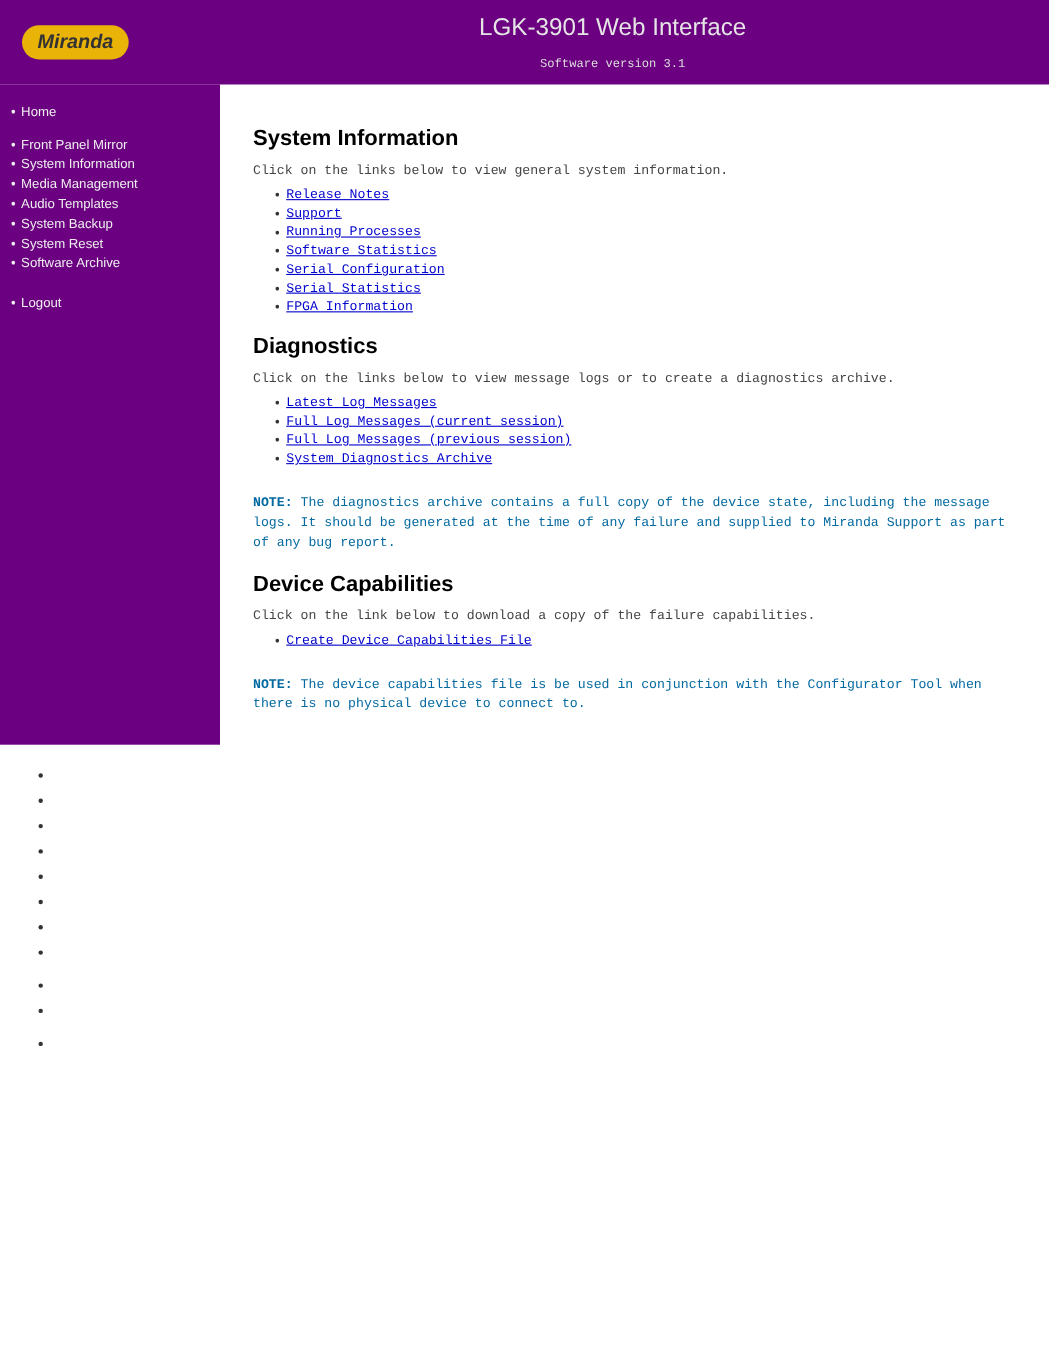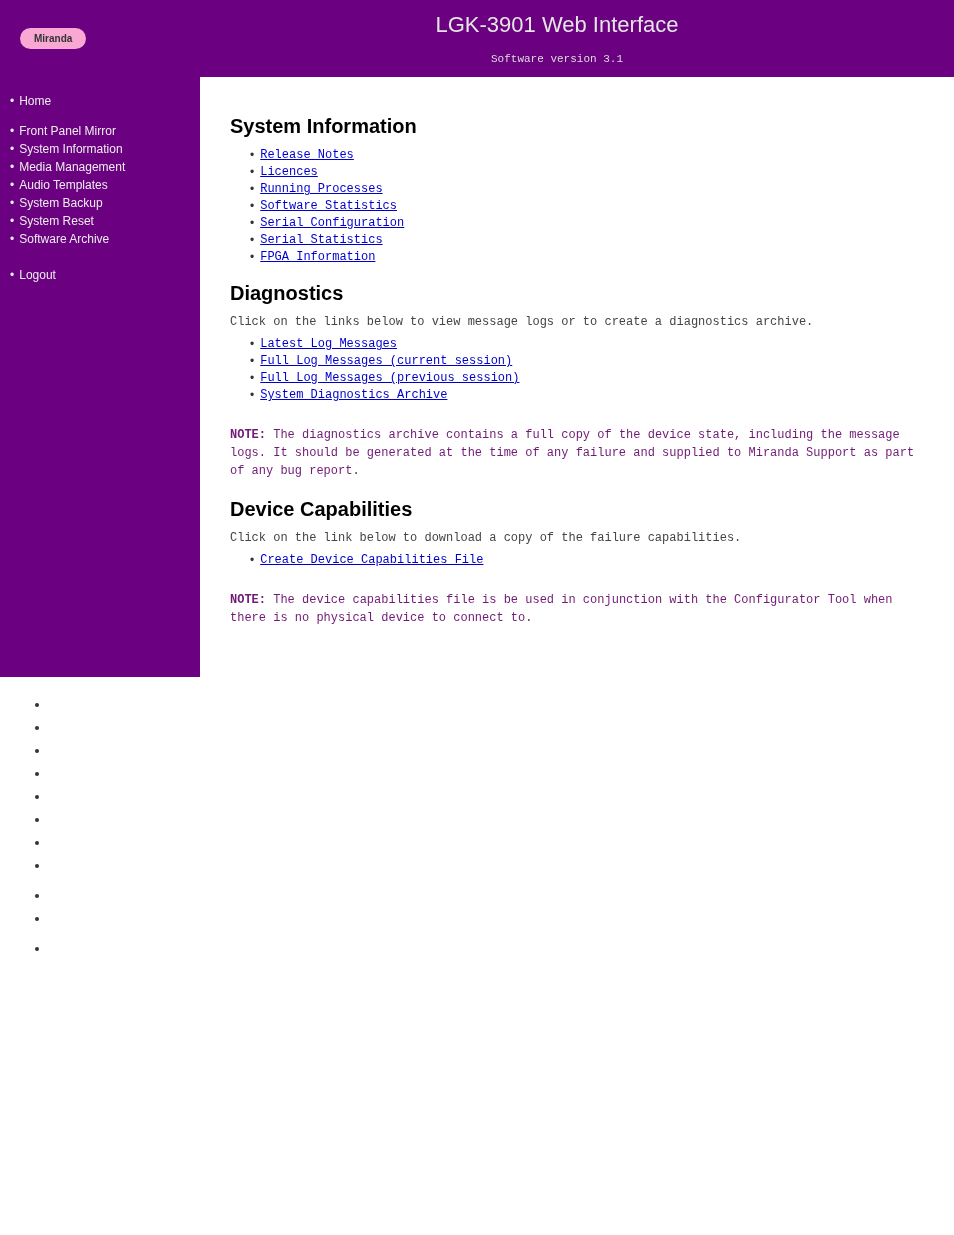--- a/index.html
+++ b/index.html
@@ -37,25 +37,26 @@
       text-decoration: none;
     }
     .bullet {
       margin-right: 5px;
       color: #eee;
     }
     .sidebar-home {
       margin-bottom: 12px;
     }
     .miranda-logo {
-      background: #f9a8d4;
+      background: #eab308;
       border-radius: 20px;
       padding: 5px 14px;
-      font-size: 10px;
+      font-size: 18px;
       font-weight: bold;
+      font-style: italic;
       color: #333;
       display: inline-block;
     }
 
     
     .header-top {
       background: #6b0080;
       display: flex;
       align-items: center;
       padding: 12px 20px;
@@ -116,21 +117,21 @@
     }
     .link-list li a {
       color: #0000cc;
       text-decoration: underline;
       font-family: 'Courier New', monospace;
       font-size: 12px;
     }
 
     .note-text {
       font-size: 12px;
-      color: #701a75;
+      color: #0369a1;
       margin-top: 24px;
       font-family: 'Courier New', monospace;
       line-height: 1.5;
     }
     .note-text strong {
       font-weight: bold;
     }
 
     .section-divider {
       margin: 18px 0 8px 0;
@@ -207,26 +208,27 @@
         <span class="bullet">•</span>
         <span>Logout</span>
       </a>
     </div>
   </div>
 
   <div class="main-content">
 
     <div class="section-divider">
       <h2 class="section-title">System Information</h2>
+      <p class="section-desc">Click on the links below to view general system information.</p>
       <ul class="link-list">
         <li>
           <a href="#">Release Notes</a>
         </li>
         <li>
-          <a href="#">Licences</a>
+          <a href="#">Support</a>
         </li>
         <li>
           <a href="#">Running Processes</a>
         </li>
         <li>
           <a href="#">Software Statistics</a>
         </li>
         <li>
           <a href="#">Serial Configuration</a>
         </li>

